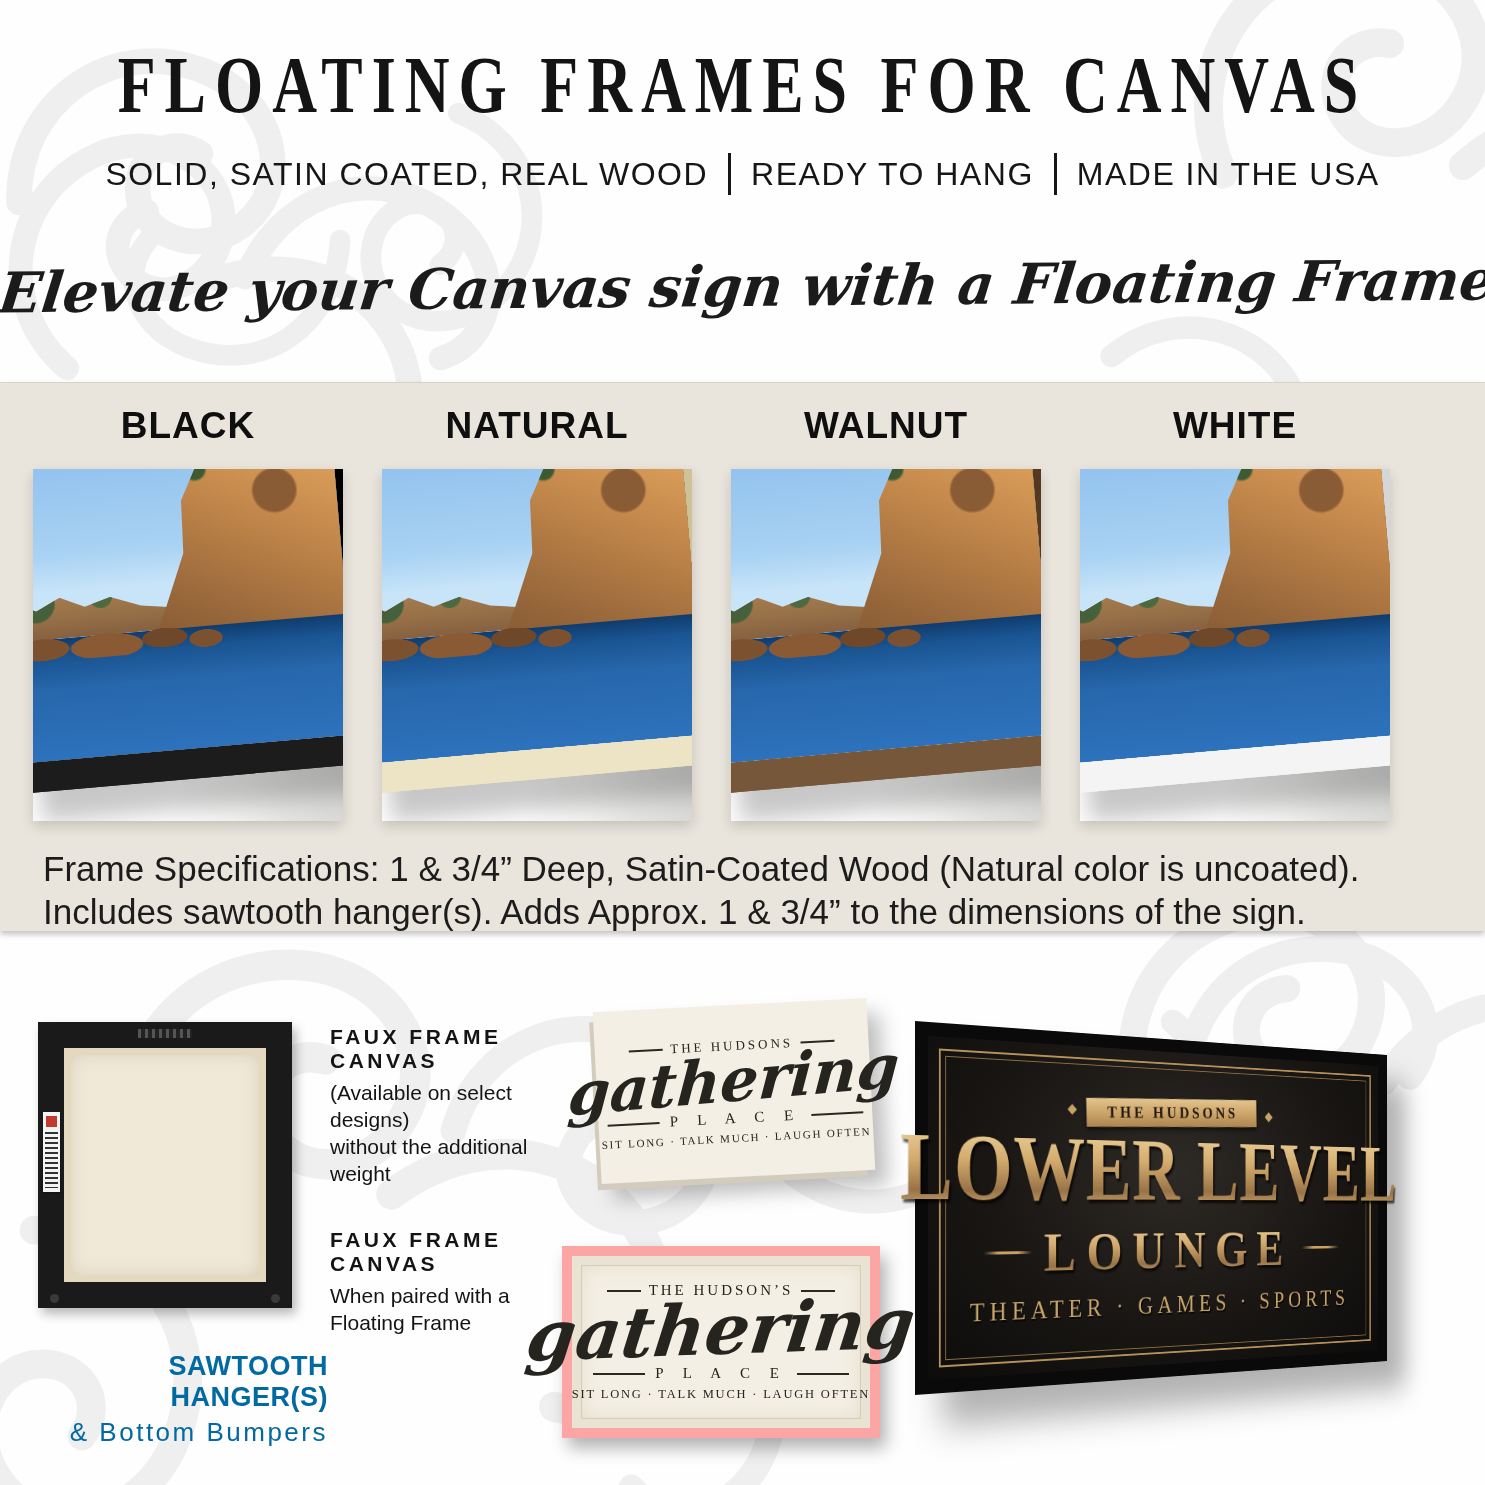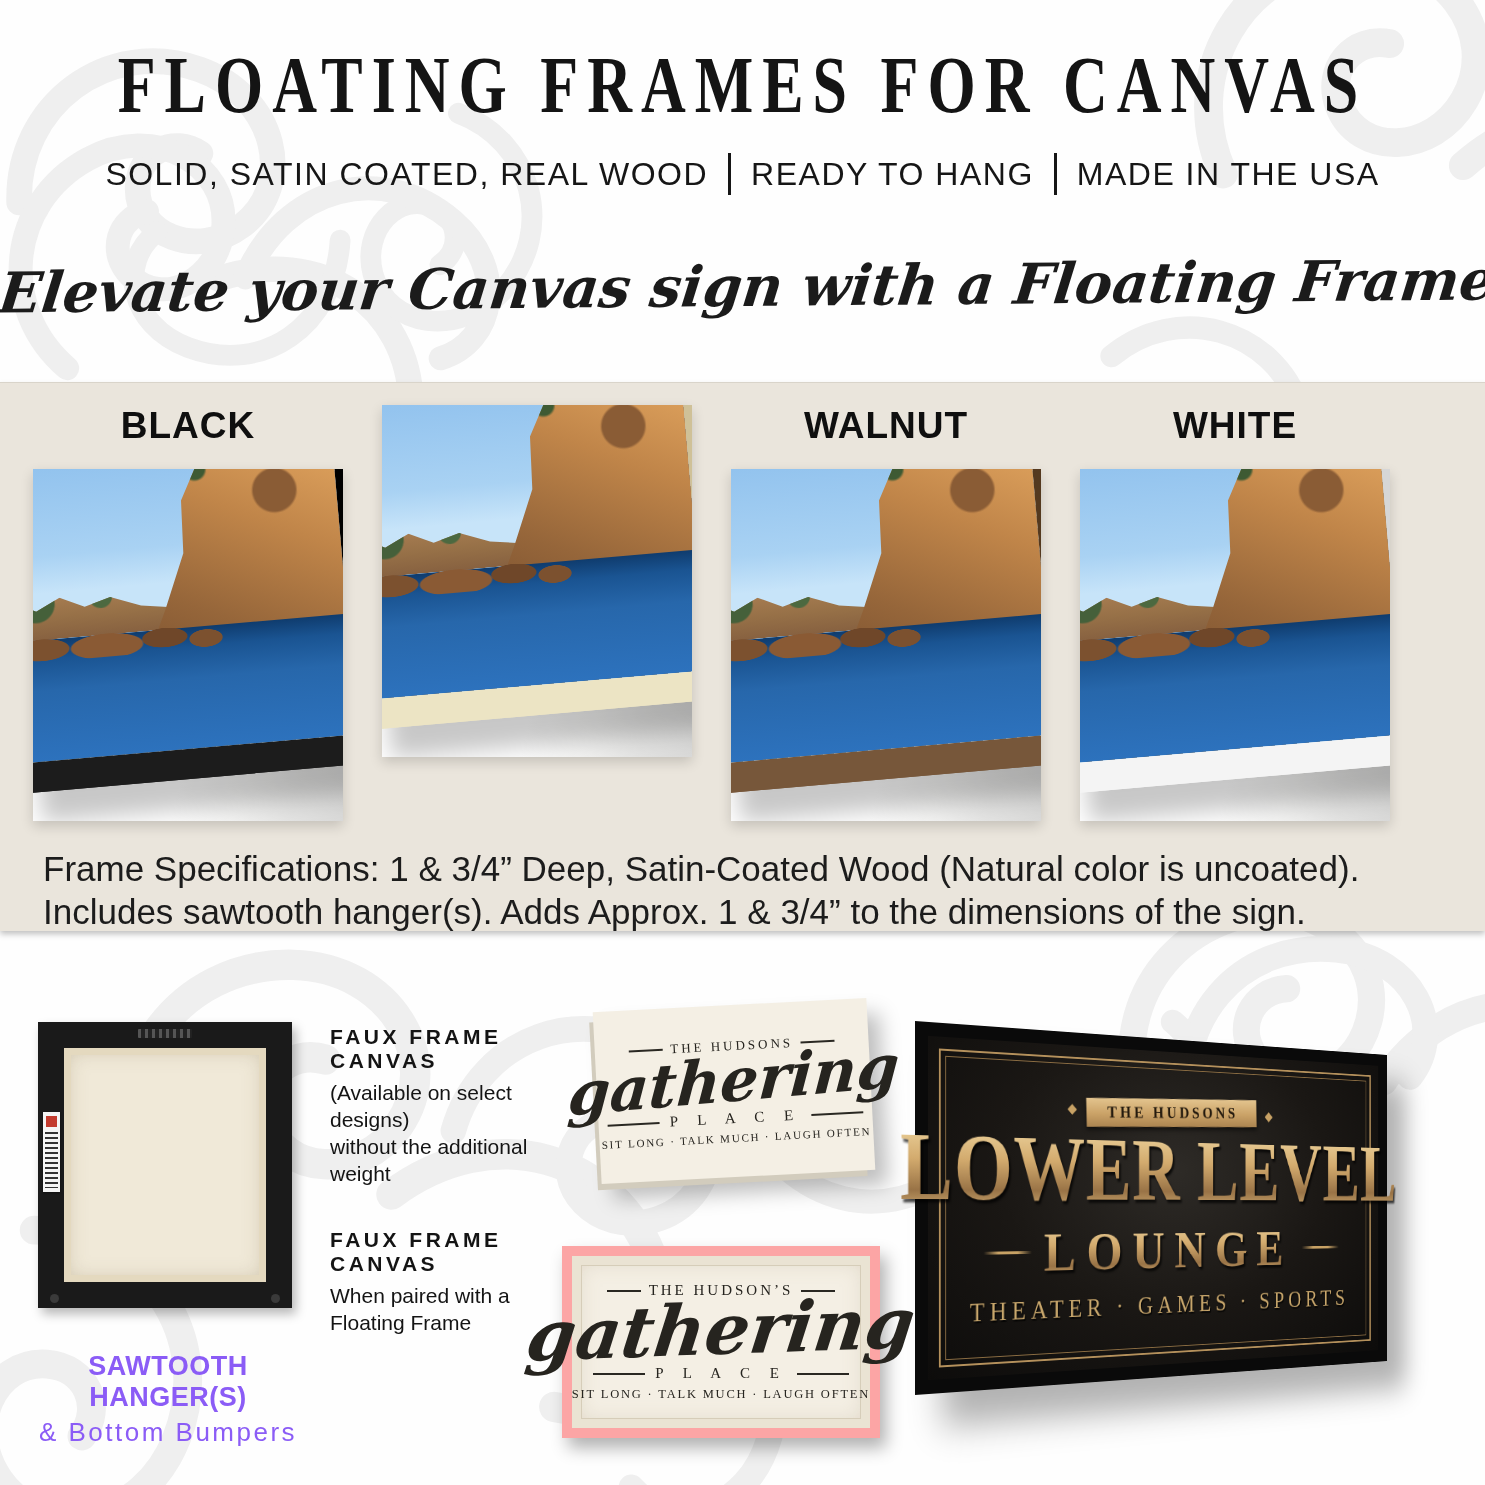--- a/index.html
+++ b/index.html
@@ -63,21 +63,21 @@
                box-shadow:inset 0 0 0 7px #e4d9bf, inset 0 0 22px rgba(120,100,60,.35);}
   .hanger{position:absolute;top:7px;left:50%;transform:translateX(-50%);width:54px;height:9px;
           background:repeating-linear-gradient(90deg,#555 0 3px,#222 3px 7px);border-radius:1px;}
   .barcode{position:absolute;left:5px;top:90px;width:17px;height:80px;background:#f4f4f4;
            box-shadow:0 1px 2px rgba(0,0,0,.4);}
   .barcode::before{content:"";position:absolute;left:3px;top:4px;width:11px;height:11px;background:#c23a2e;}
   .barcode::after{content:"";position:absolute;left:2px;top:20px;right:2px;bottom:4px;
            background:repeating-linear-gradient(180deg,#333 0 2px,transparent 2px 5px);}
   .bumper{position:absolute;bottom:5px;width:9px;height:9px;border-radius:50%;background:#3a3a3a;}
   .bumper.l{left:12px;} .bumper.r{right:12px;}
-  .back-caption{position:absolute;left:8px;top:420px;width:320px;text-align:center;color:#8b5cf6;}
+  .back-caption{position:absolute;left:8px;top:420px;width:320px;text-align:right;color:#0369a1;}
   .back-caption .c1{font-size:27px;font-weight:bold;letter-spacing:.5px;}
   .back-caption .c2{font-size:26px;letter-spacing:2.5px;margin-top:4px;}
   
   .faux{position:absolute;left:330px;width:255px;color:#141414;}
   .faux1{top:94px;} .faux2{top:297px;}
   .faux h3{margin:0 0 6px 0;font-size:21px;letter-spacing:3.5px;font-weight:bold;}
   .faux p{margin:0;font-size:21px;line-height:27px;}
   
   .gsign-face{background:#f4efe4;box-shadow:inset 0 0 0 9px #eae3d3, inset 0 0 0 10px #d6cdb9,
               inset 0 0 26px rgba(150,130,95,.35);
@@ -172,20 +172,21 @@
               <div class="shore"></div>
               <div class="cliff"></div>
               <div class="sea"></div>
               <div class="rocks"></div>
             </div>
           </div>
         </div>
       </div>
 
       <div class="option" style="--frame: #ece4c4; --frame-side: #cfc198;">
+        <div class="option-label">NATURAL</div>
         <div class="photo">
           <div class="mini">
             <div class="art">
               <div class="shore"></div>
               <div class="cliff"></div>
               <div class="sea"></div>
               <div class="rocks"></div>
             </div>
           </div>
         </div>

